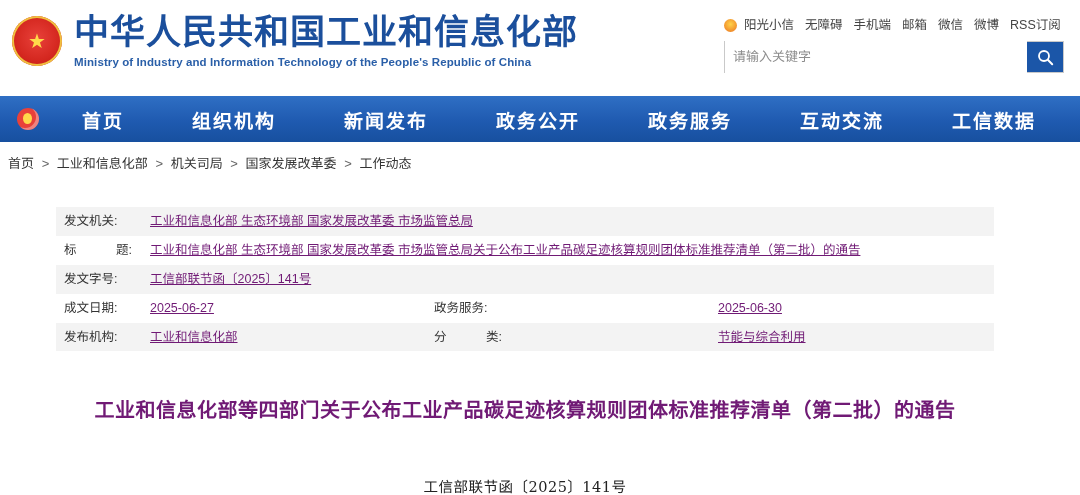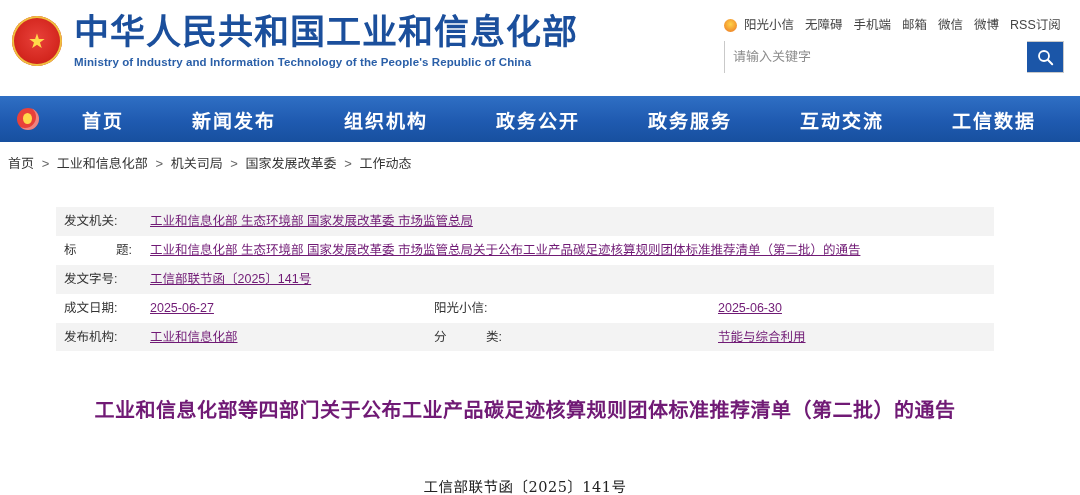--- a/index.html
+++ b/index.html
@@ -270,22 +270,22 @@
     </div>
   </div>
 </div>
 
 <div class="navbar">
   <div class="nav-logo">
     <div class="swirl"></div>
   </div>
   <div class="nav-items">
     <span class="nav-item">首页</span>
+    <span class="nav-item">组织机构</span>
     <span class="nav-item">新闻发布</span>
-    <span class="nav-item">组织机构</span>
     <span class="nav-item">政务公开</span>
     <span class="nav-item">政务服务</span>
     <span class="nav-item">互动交流</span>
     <span class="nav-item">工信数据</span>
   </div>
 </div>
 
 <div class="breadcrumb">
   <a>首页</a>
   <span class="sep">&gt;</span>
@@ -312,21 +312,21 @@
         </td>
         <td class="val" colspan="3">工业和信息化部 生态环境部 国家发展改革委 市场监管总局关于公布工业产品碳足迹核算规则团体标准推荐清单（第二批）的通告</td>
       </tr>
       <tr class="alt">
         <td class="lbl">发文字号:</td>
         <td class="val" colspan="3">工信部联节函〔2025〕141号</td>
       </tr>
       <tr>
         <td class="lbl">成文日期:</td>
         <td class="val" style="width:200px">2025-06-27</td>
-        <td class="lbl" style="width:80px">阳光小信:</td>
+        <td class="lbl" style="width:80px">政务服务:</td>
         <td class="val">2025-06-30</td>
       </tr>
       <tr class="alt">
         <td class="lbl">发布机构:</td>
         <td class="val">工业和信息化部</td>
         <td class="lbl">
           <span class="spread">分</span><span>类:</span>
         </td>
         <td class="val">节能与综合利用</td>
       </tr>

